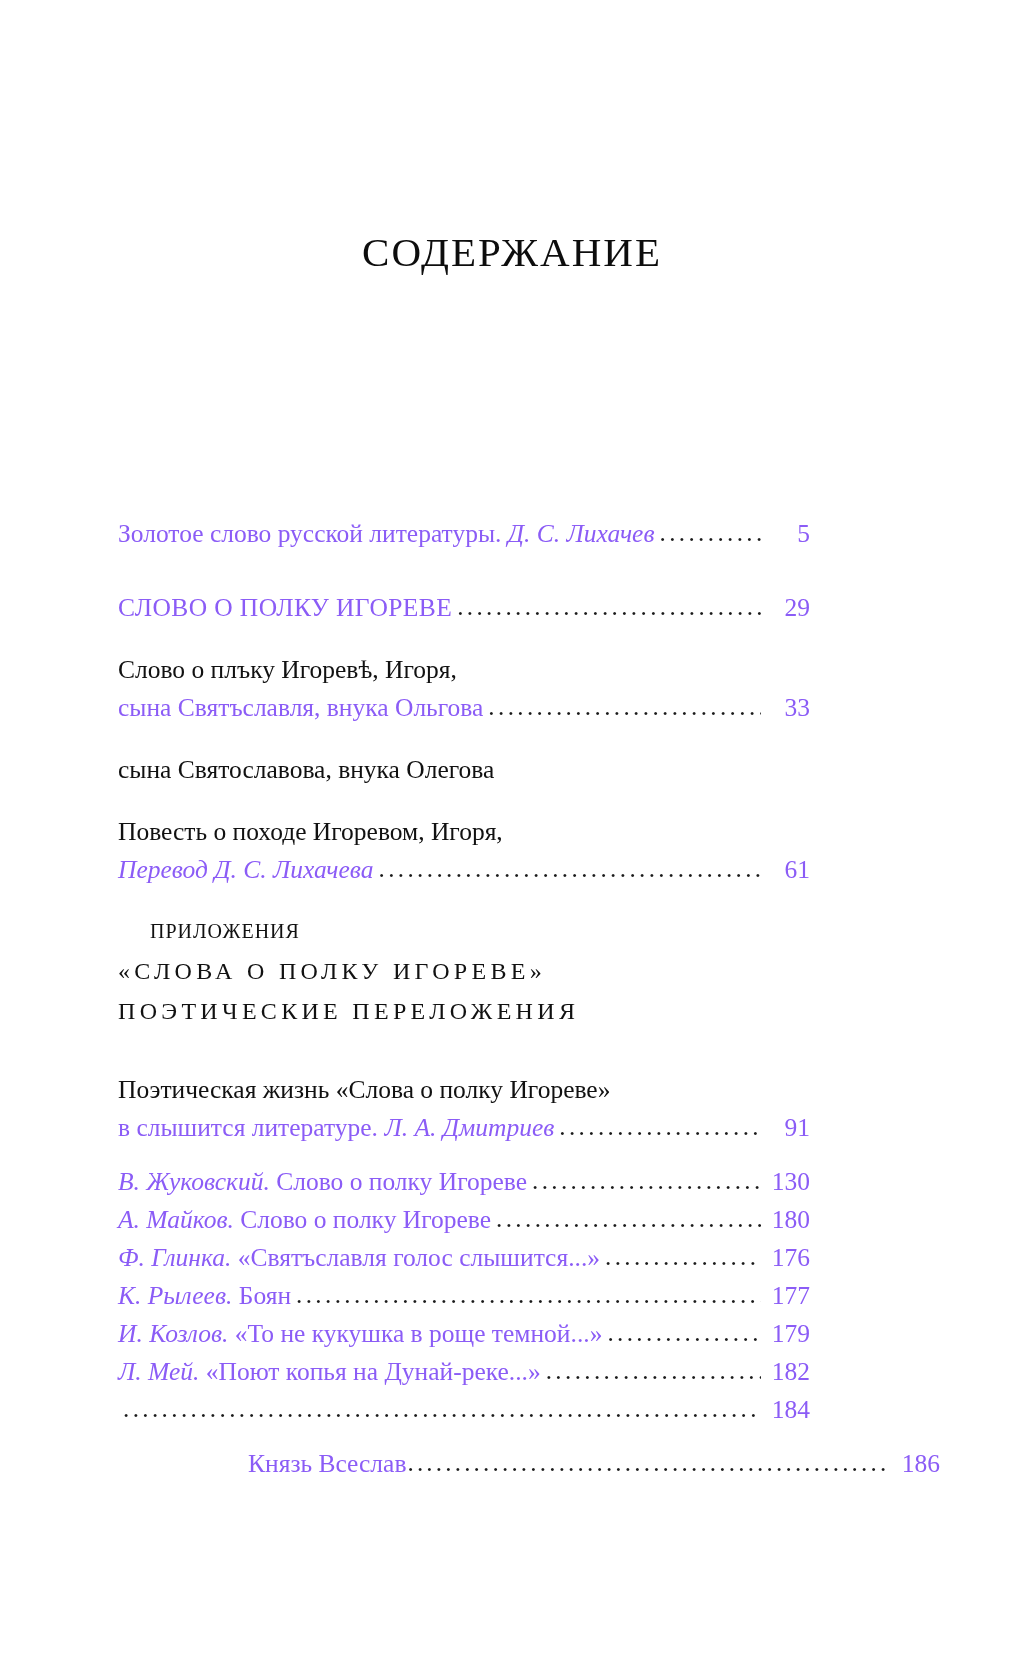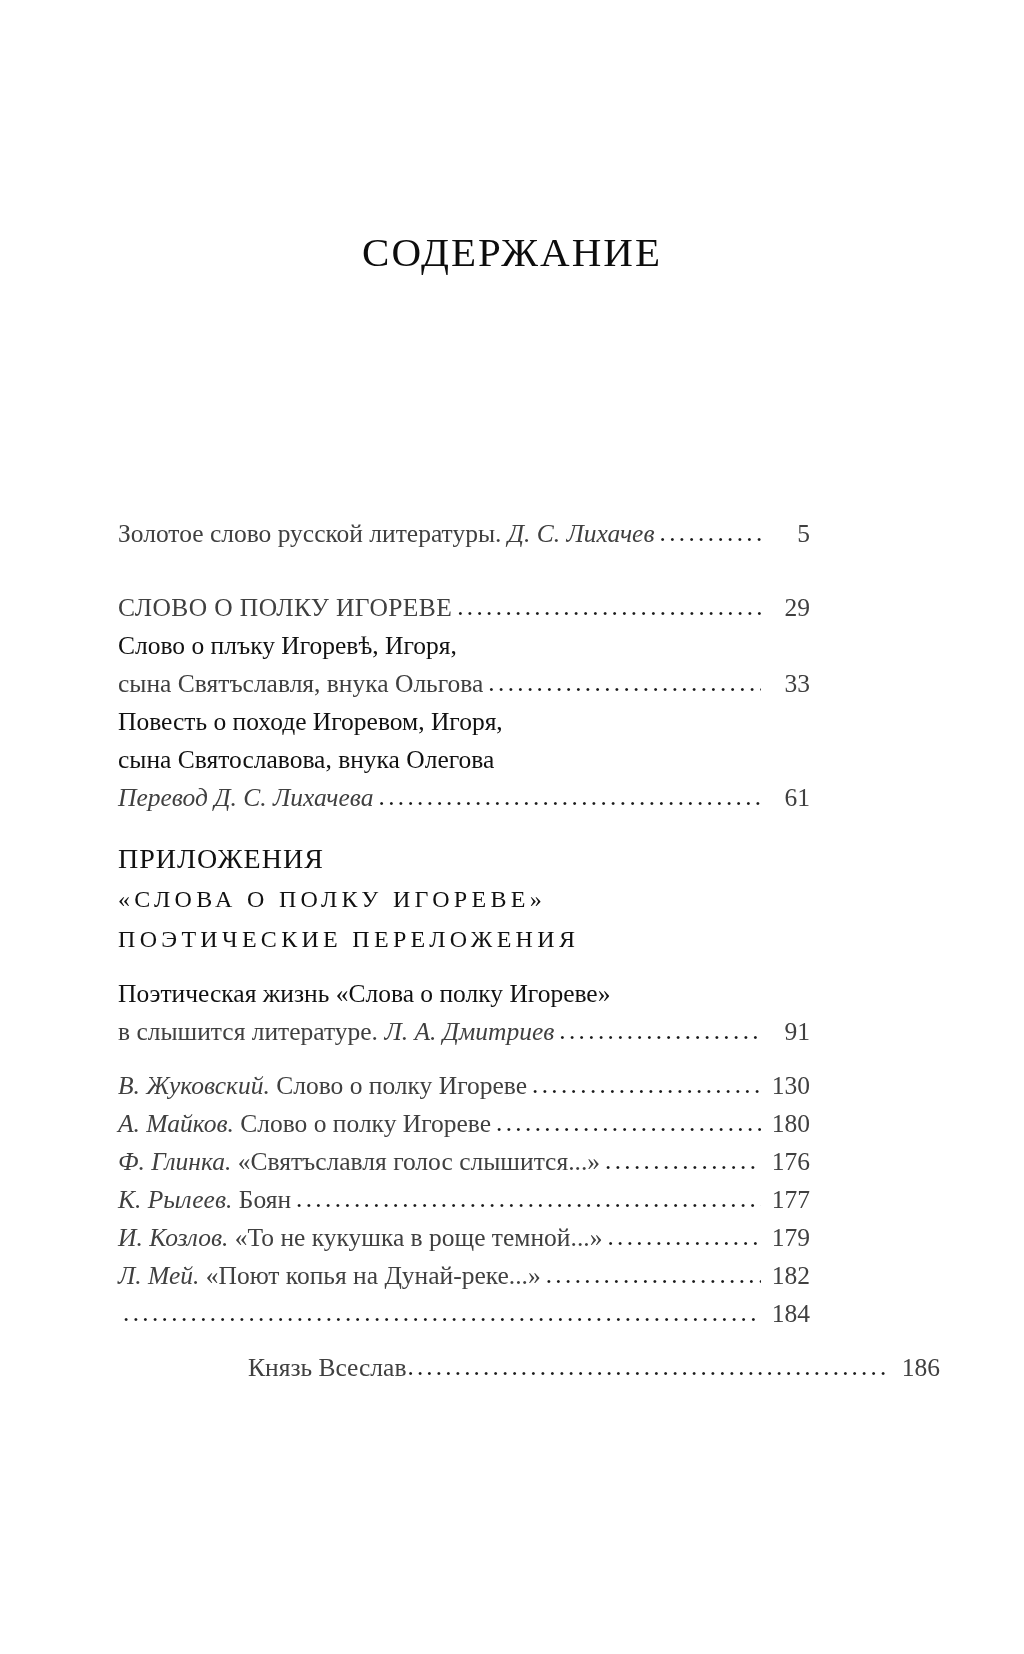--- a/index.html
+++ b/index.html
@@ -46,21 +46,21 @@
     width: 692px;
   }
 
   
   .entry {
     display: flex;
     align-items: center;
     width: 100%;
     font-size: 25.5px;
     line-height: 38px;
-    color: #404040;
+    color: #8b5cf6;
   }
   .entry .label {
     white-space: nowrap;
     flex: 0 0 auto;
   }
   .entry .leader {
     flex: 1 1 auto;
     overflow: hidden;
     white-space: nowrap;
     margin: 0 3px 0 5px;
@@ -79,41 +79,43 @@
     white-space: nowrap;
     font-size: 25.5px;
     min-width: 46px;
   }
 
   
   .plainline {
     font-size: 25.5px;
     line-height: 38px;
     white-space: nowrap;
+    margin-top: 24px;
   }
 
   .it { font-style: italic; }
 
   
   .gap-s  { height: 16px; }
   .gap-m  { height: 22px; }
   .gap-xl { height: 36px; }
 
   
   .sec-caps {
     font-size: 25.5px;
     line-height: 38px;
     letter-spacing: 0.4px;
     white-space: nowrap;
   }
   .sec-head-plain {
-    font-size: 28px;
+    font-size: 20px;
     line-height: 40px;
     letter-spacing: 1.0px;
     white-space: nowrap;
+    margin-left: 32px;
   }
   .sec-head-spaced {
     font-size: 24px;
     line-height: 40px;
     letter-spacing: 4.3px;
     white-space: nowrap;
   }
 
   
   .entry.indent { padding-left: 130px; }
@@ -148,22 +150,22 @@
       <span class="pageno">29</span>
     </div>
 
     <div class="plainline">Слово о плъку Игоревѣ, Игоря,</div>
     <div class="entry">
       <span class="label">сына Святъславля, внука Ольгова</span>
       <span class="leader"></span>
       <span class="pageno">33</span>
     </div>
 
+    <div class="plainline">сына Святославова, внука Олегова</div>
     <div class="plainline">Повесть о походе Игоревом, Игоря,</div>
-    <div class="plainline">сына Святославова, внука Олегова</div>
     <div class="entry">
       <span class="label it">Перевод Д. С. Лихачева</span>
       <span class="leader"></span>
       <span class="pageno">61</span>
     </div>
 
     <div class="gap-m"></div>
 
     <div class="sec-head-plain">ПРИЛОЖЕНИЯ</div>
     <div class="sec-head-spaced">«СЛОВА О ПОЛКУ ИГОРЕВЕ»</div>

